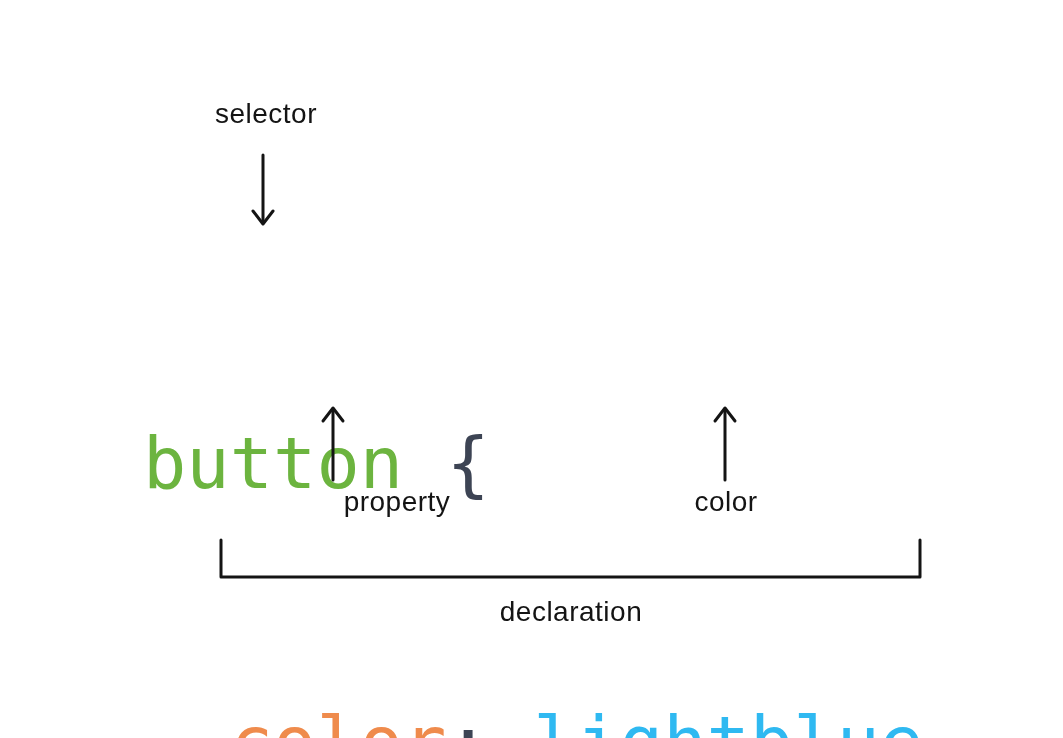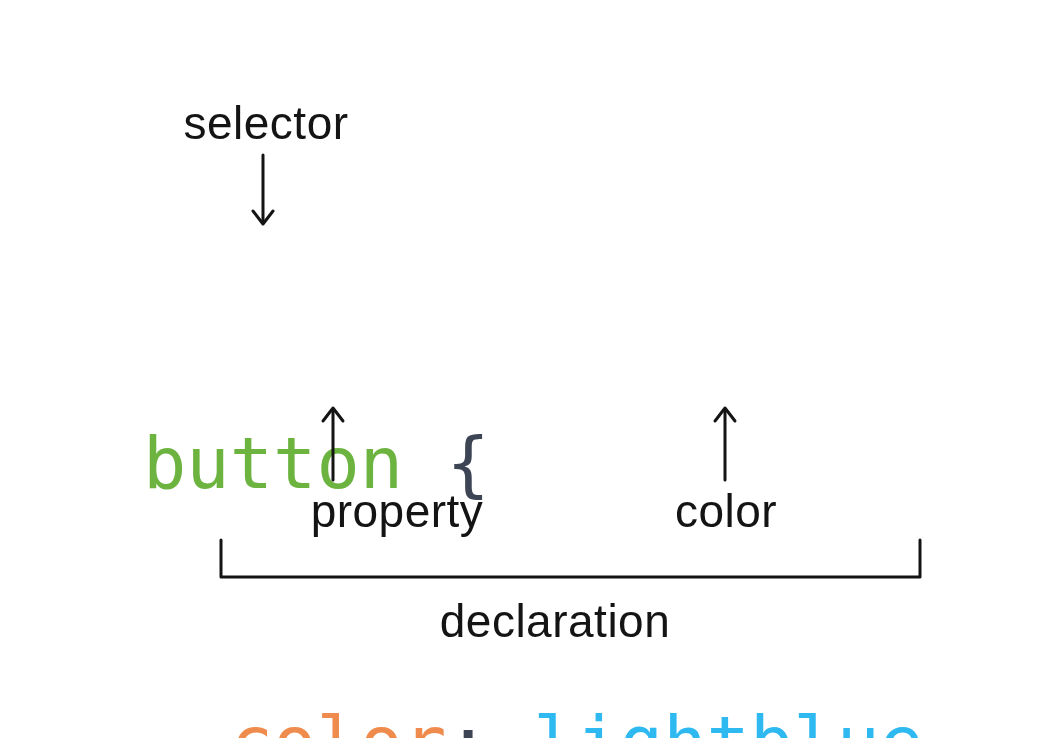--- a/index.html
+++ b/index.html
@@ -11,21 +11,21 @@
     position: relative;
     width: 1063px;
     height: 738px;
     background: var(--background, #ffffff);
     overflow: hidden;
     font-family: "Liberation Sans", sans-serif;
   }
   .label {
     position: absolute;
     transform: translateX(-50%);
-    font-size: 46px;
+    font-size: 28px;
     line-height: 1;
     color: var(--label-black, #141414);
     white-space: nowrap;
     letter-spacing: 0.5px;
   }
   .code {
     position: absolute;
     left: 143px;
     top: 231px;
     font-family: "DejaVu Sans Mono", "Liberation Mono", monospace;
@@ -91,15 +91,15 @@
   <div class="label" style="left:349px; top:488px;margin-left:48px;">property</div>
 
   <div class="label" style="left:726px; top:488px;">color</div>
 
   <div class="bracket">
     <svg width="704" height="42" viewBox="0 0 704 42">
       <path class="stroke" d="M 2,2 L 2,39 L 701,39 L 701,2"></path>
     </svg>
   </div>
 
-  <div class="label" style="left:555px; top:598px;">declaration</div>
+  <div class="label" style="left:571px; top:598px;">declaration</div>
 
 </div>
 
 </body></html>

